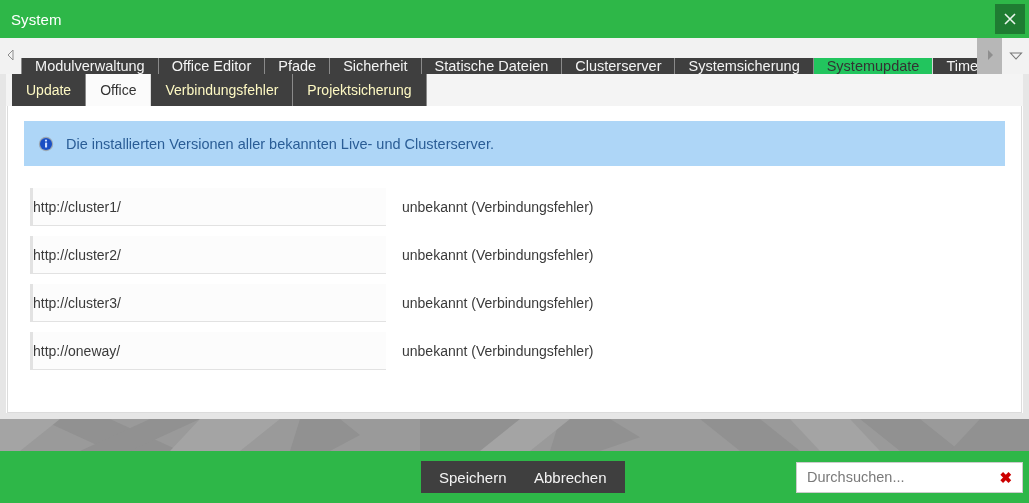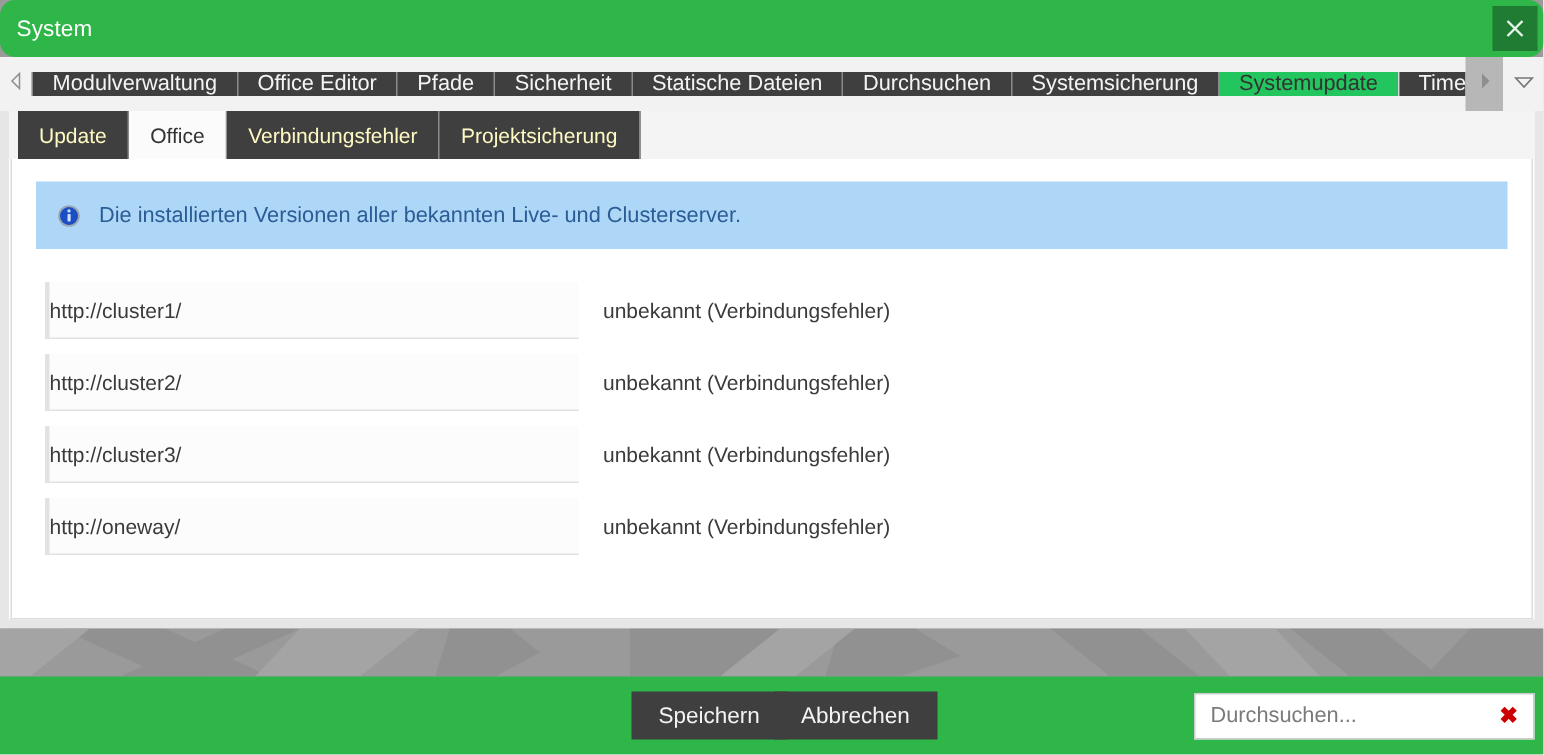--- a/index.html
+++ b/index.html
@@ -18,21 +18,20 @@
     display: flex; flex-direction: column;
   }
 
   
   .titlebar {
     height: 38px;
     background: #2eb748;
     display: flex; align-items: center;
     position: relative;
     flex: 0 0 auto;
-    border-radius: 10px;
   }
   .titlebar-text {
     color: #ffffff;
     font-size: 15px;
     padding-left: 11px;
     letter-spacing: .1px;
   }
   .titlebar-close {
     position: absolute;
     right: 4px; top: 4px;
@@ -61,21 +60,21 @@
     width: 26px;
     background: #b7b7b7;
   }
   .tab-dropdown {
     width: 28px;
     background: #f2f2f2;
     display: flex; align-items: center; justify-content: center;
     cursor: pointer;
   }
   .tabs {
-    display: flex; align-items: center;
+    display: flex; align-items: flex-end;
     flex: 1 1 auto;
     overflow: hidden;
   }
   .tab {
     background: #3f3f3f;
     color: #f4f4f4;
     font-size: 14.5px;
     display: flex; align-items: center;
     padding: 0 13px;
     border-right: 1px solid #8a8a8a;
@@ -264,21 +263,21 @@
         <div class="tab">
           <span>Pfade</span>
         </div>
         <div class="tab">
           <span>Sicherheit</span>
         </div>
         <div class="tab">
           <span>Statische Dateien</span>
         </div>
         <div class="tab">
-          <span>Durchsuchen</span>
+          <span>Clusterserver</span>
         </div>
         <div class="tab">
           <span>Systemsicherung</span>
         </div>
         <div class="tab active">
           <span>Systemupdate</span>
         </div>
         <div class="tab">
           <span>Timeouts</span>
         </div>

